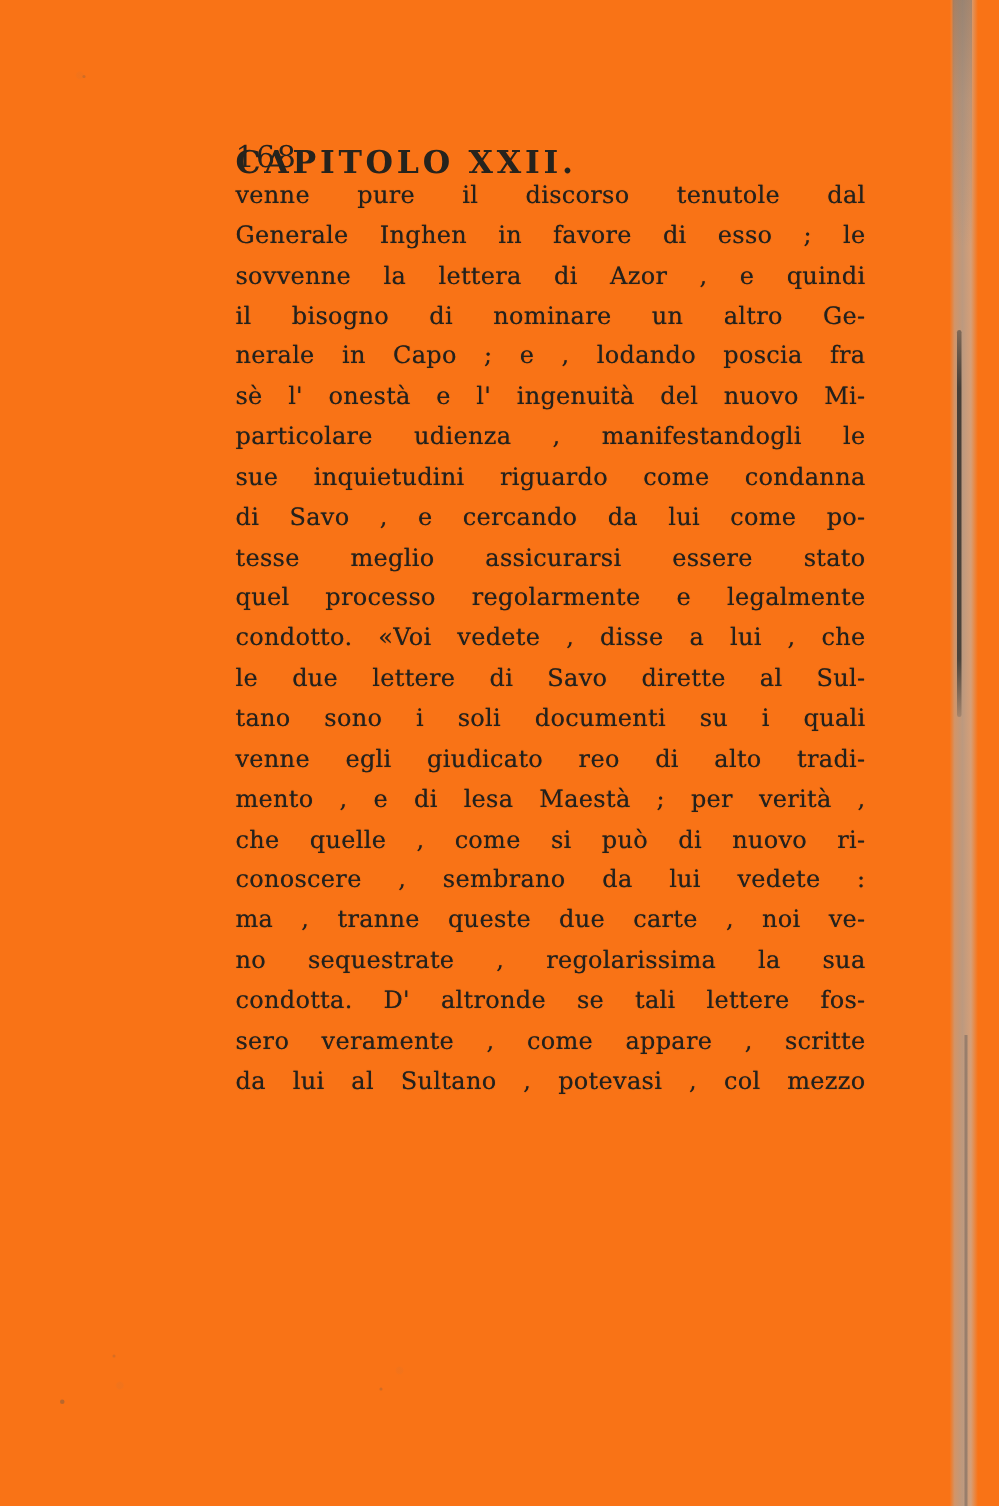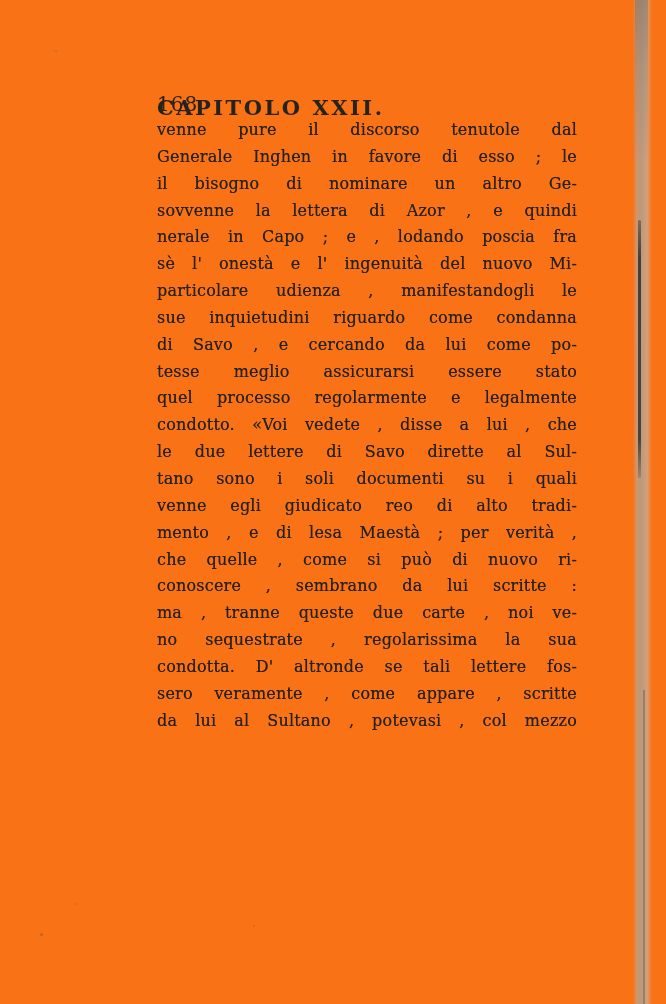--- a/index.html
+++ b/index.html
@@ -142,36 +142,36 @@
 
     <div class="running-head">
       <span class="page-number">168</span>
       <span class="chapter-title">CAPITOLO XXII.</span>
     </div>
 
     <div class="body-text">
 
     <div class="text-line">venne pure il discorso tenutole dal</div>
         <div class="text-line">Generale Inghen in favore di esso ; le</div>
+        <div class="text-line">sovvenne la lettera di Azor , e quindi</div>
         <div class="text-line">il bisogno di nominare un altro Ge-</div>
-        <div class="text-line">sovvenne la lettera di Azor , e quindi</div>
         <div class="text-line">nerale in Capo ; e , lodando poscia fra</div>
         <div class="text-line">sè l' onestà e l' ingenuità del nuovo Mi-</div>
         <div class="text-line">particolare udienza , manifestandogli le</div>
         <div class="text-line">sue inquietudini riguardo come condanna</div>
         <div class="text-line">di Savo , e cercando da lui come po-</div>
         <div class="text-line">tesse meglio assicurarsi essere stato</div>
         <div class="text-line">quel processo regolarmente e legalmente</div>
         <div class="text-line">condotto. «Voi vedete , disse a lui , che</div>
         <div class="text-line">le due lettere di Savo dirette al Sul-</div>
         <div class="text-line">tano sono i soli documenti su i quali</div>
         <div class="text-line">venne egli giudicato reo di alto tradi-</div>
         <div class="text-line">mento , e di lesa Maestà ; per verità ,</div>
         <div class="text-line">che quelle , come si può di nuovo ri-</div>
-        <div class="text-line">conoscere , sembrano da lui scritte :</div>
+        <div class="text-line">conoscere , sembrano da lui vedete :</div>
         <div class="text-line">ma , tranne queste due carte , noi ve-</div>
         <div class="text-line">no sequestrate , regolarissima la sua</div>
         <div class="text-line">condotta. D' altronde se tali lettere fos-</div>
         <div class="text-line">sero veramente , come appare , scritte</div>
         <div class="text-line">da lui al Sultano , potevasi , col mezzo</div>
       </div>
 
   </div>
 
   <div class="scan-strip"></div>

